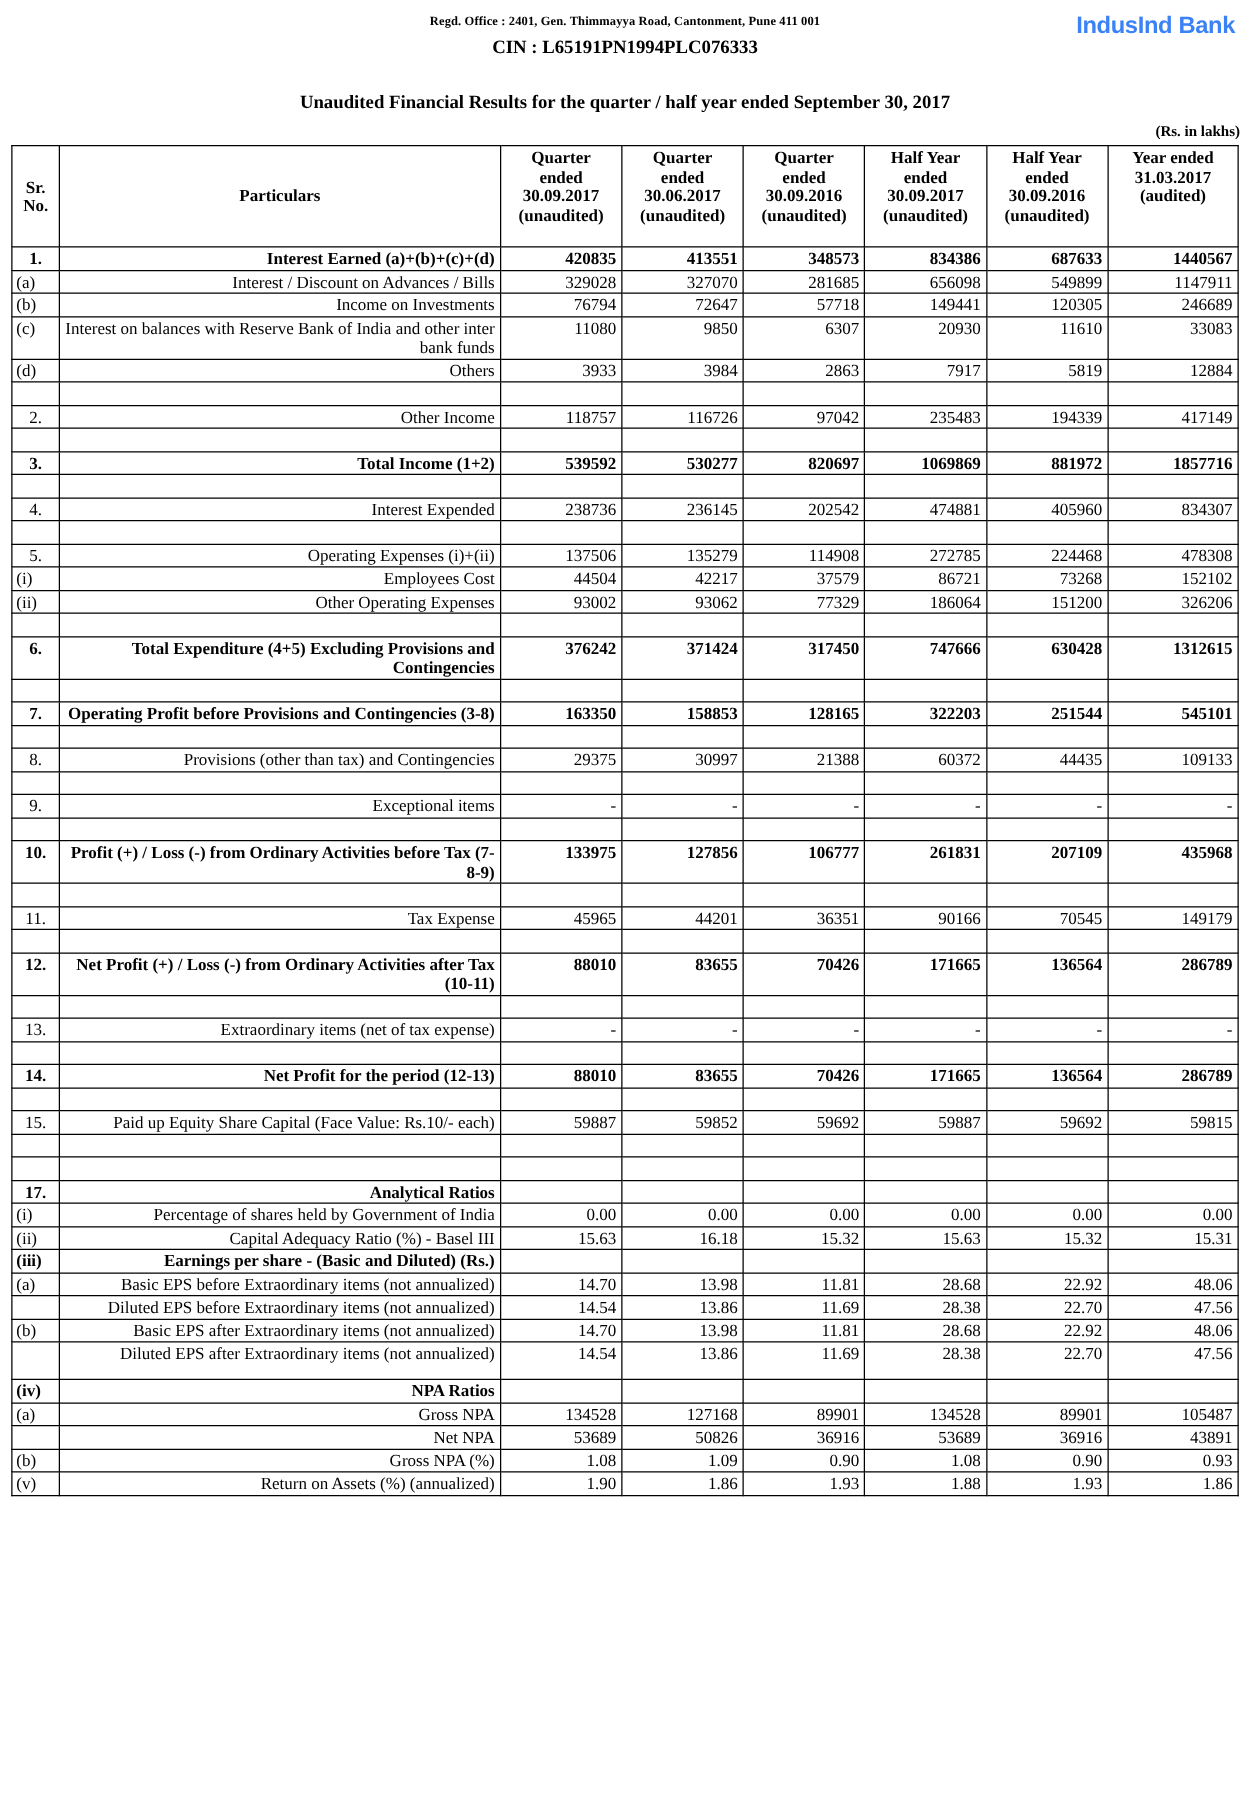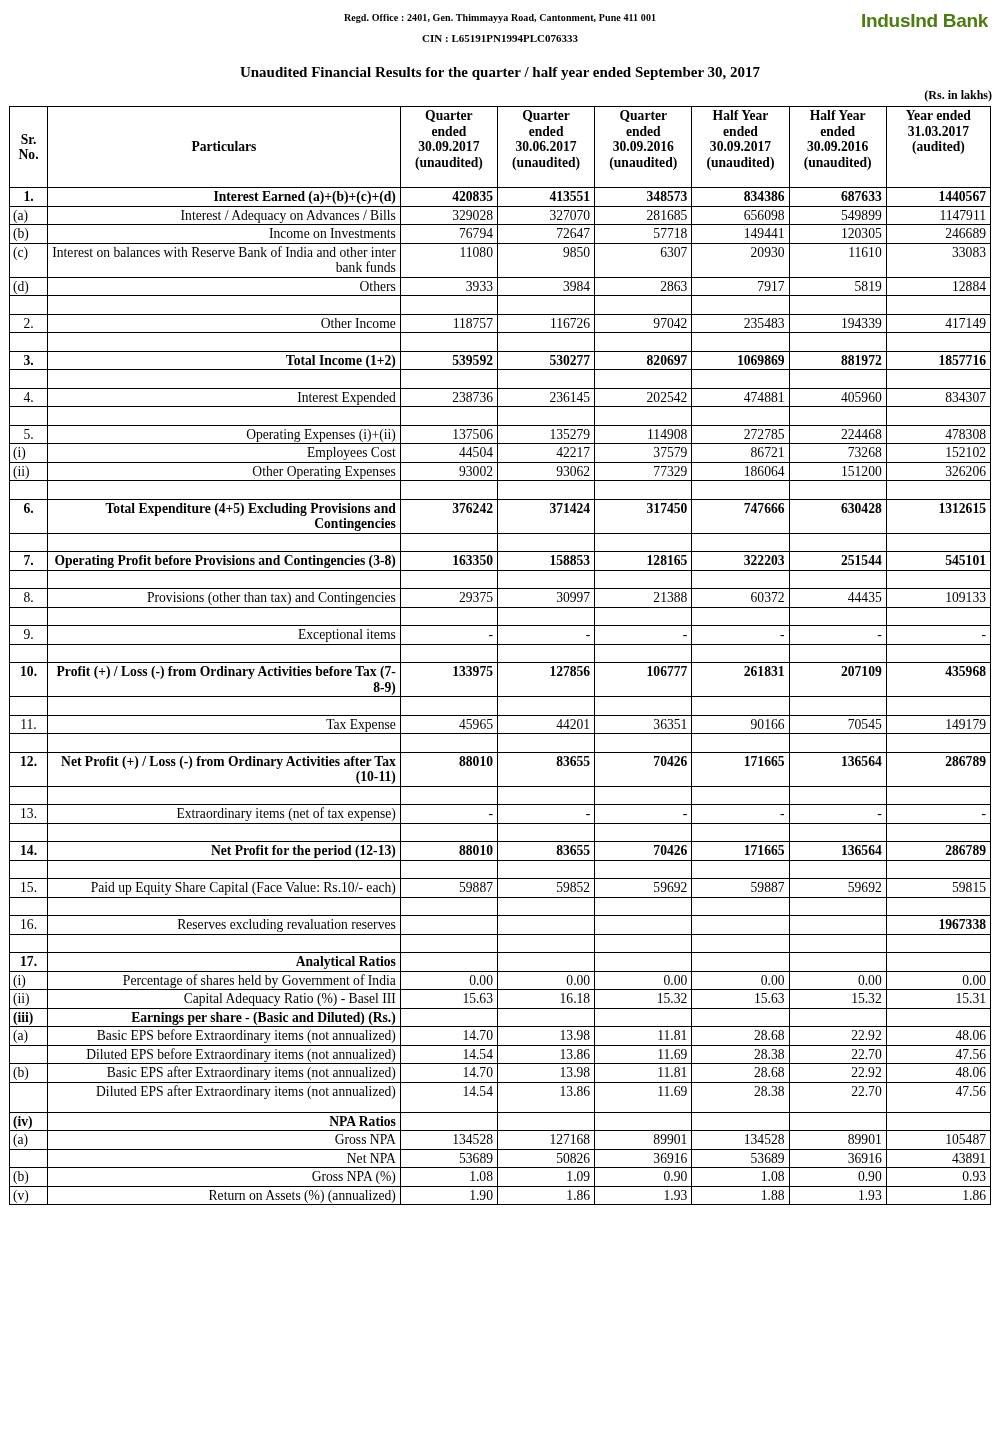--- a/index.html
+++ b/index.html
@@ -26,38 +26,38 @@
   .hdr-line1 {
     text-align: center;
     font-weight: bold;
     font-size: 10px;
     line-height: 20px;
     letter-spacing: 0.1px;
   }
   .hdr-line2 {
     text-align: center;
     font-weight: bold;
-    font-size: 11px;
+    font-size: 15px;
     line-height: 20px;
   }
   .hdr-line3 {
     text-align: center;
     font-weight: bold;
     font-size: 15px;
     line-height: 20px;
-    margin-top: 14px;
+    margin-top: 24px;
   }
   .logo {
     position: absolute;
     right: 12px;
     top: 10px;
     font-family: "Liberation Sans", sans-serif;
     font-weight: bold;
     font-size: 19px;
-    color: #4d7c0f;
+    color: #3b82f6;
     letter-spacing: -0.3px;
   }
   .rs-lakhs {
     text-align: right;
     font-weight: bold;
     font-size: 12px;
     padding: 6px 8px 3px 0;
   }
   table.fin {
     border-collapse: collapse;
@@ -173,21 +173,21 @@
           <td class="part bold">Interest Earned (a)+(b)+(c)+(d)</td>
           <td class="num bold">420835</td>
           <td class="num bold">413551</td>
           <td class="num bold">348573</td>
           <td class="num bold">834386</td>
           <td class="num bold">687633</td>
           <td class="num bold">1440567</td>
         </tr>
         <tr>
           <td class="sr left">(a)</td>
-          <td class="part">Interest / Adequacy on Advances / Bills</td>
+          <td class="part">Interest / Discount on Advances / Bills</td>
           <td class="num">329028</td>
           <td class="num">327070</td>
           <td class="num">281685</td>
           <td class="num">656098</td>
           <td class="num">549899</td>
           <td class="num">1147911</td>
         </tr>
         <tr>
           <td class="sr left">(b)</td>
           <td class="part">Income on Investments</td>
@@ -520,30 +520,20 @@
         </tr>
         <tr class="blank">
           <td>&nbsp;</td>
           <td>&nbsp;</td>
           <td>&nbsp;</td>
           <td>&nbsp;</td>
           <td>&nbsp;</td>
           <td>&nbsp;</td>
           <td>&nbsp;</td>
           <td>&nbsp;</td>
-        </tr>
-        <tr>
-          <td class="sr">16.</td>
-          <td class="part">Reserves excluding revaluation reserves</td>
-          <td class="num">&nbsp;</td>
-          <td class="num">&nbsp;</td>
-          <td class="num">&nbsp;</td>
-          <td class="num">&nbsp;</td>
-          <td class="num">&nbsp;</td>
-          <td class="num bold">1967338</td>
         </tr>
         <tr class="blank">
           <td>&nbsp;</td>
           <td>&nbsp;</td>
           <td>&nbsp;</td>
           <td>&nbsp;</td>
           <td>&nbsp;</td>
           <td>&nbsp;</td>
           <td>&nbsp;</td>
           <td>&nbsp;</td>

